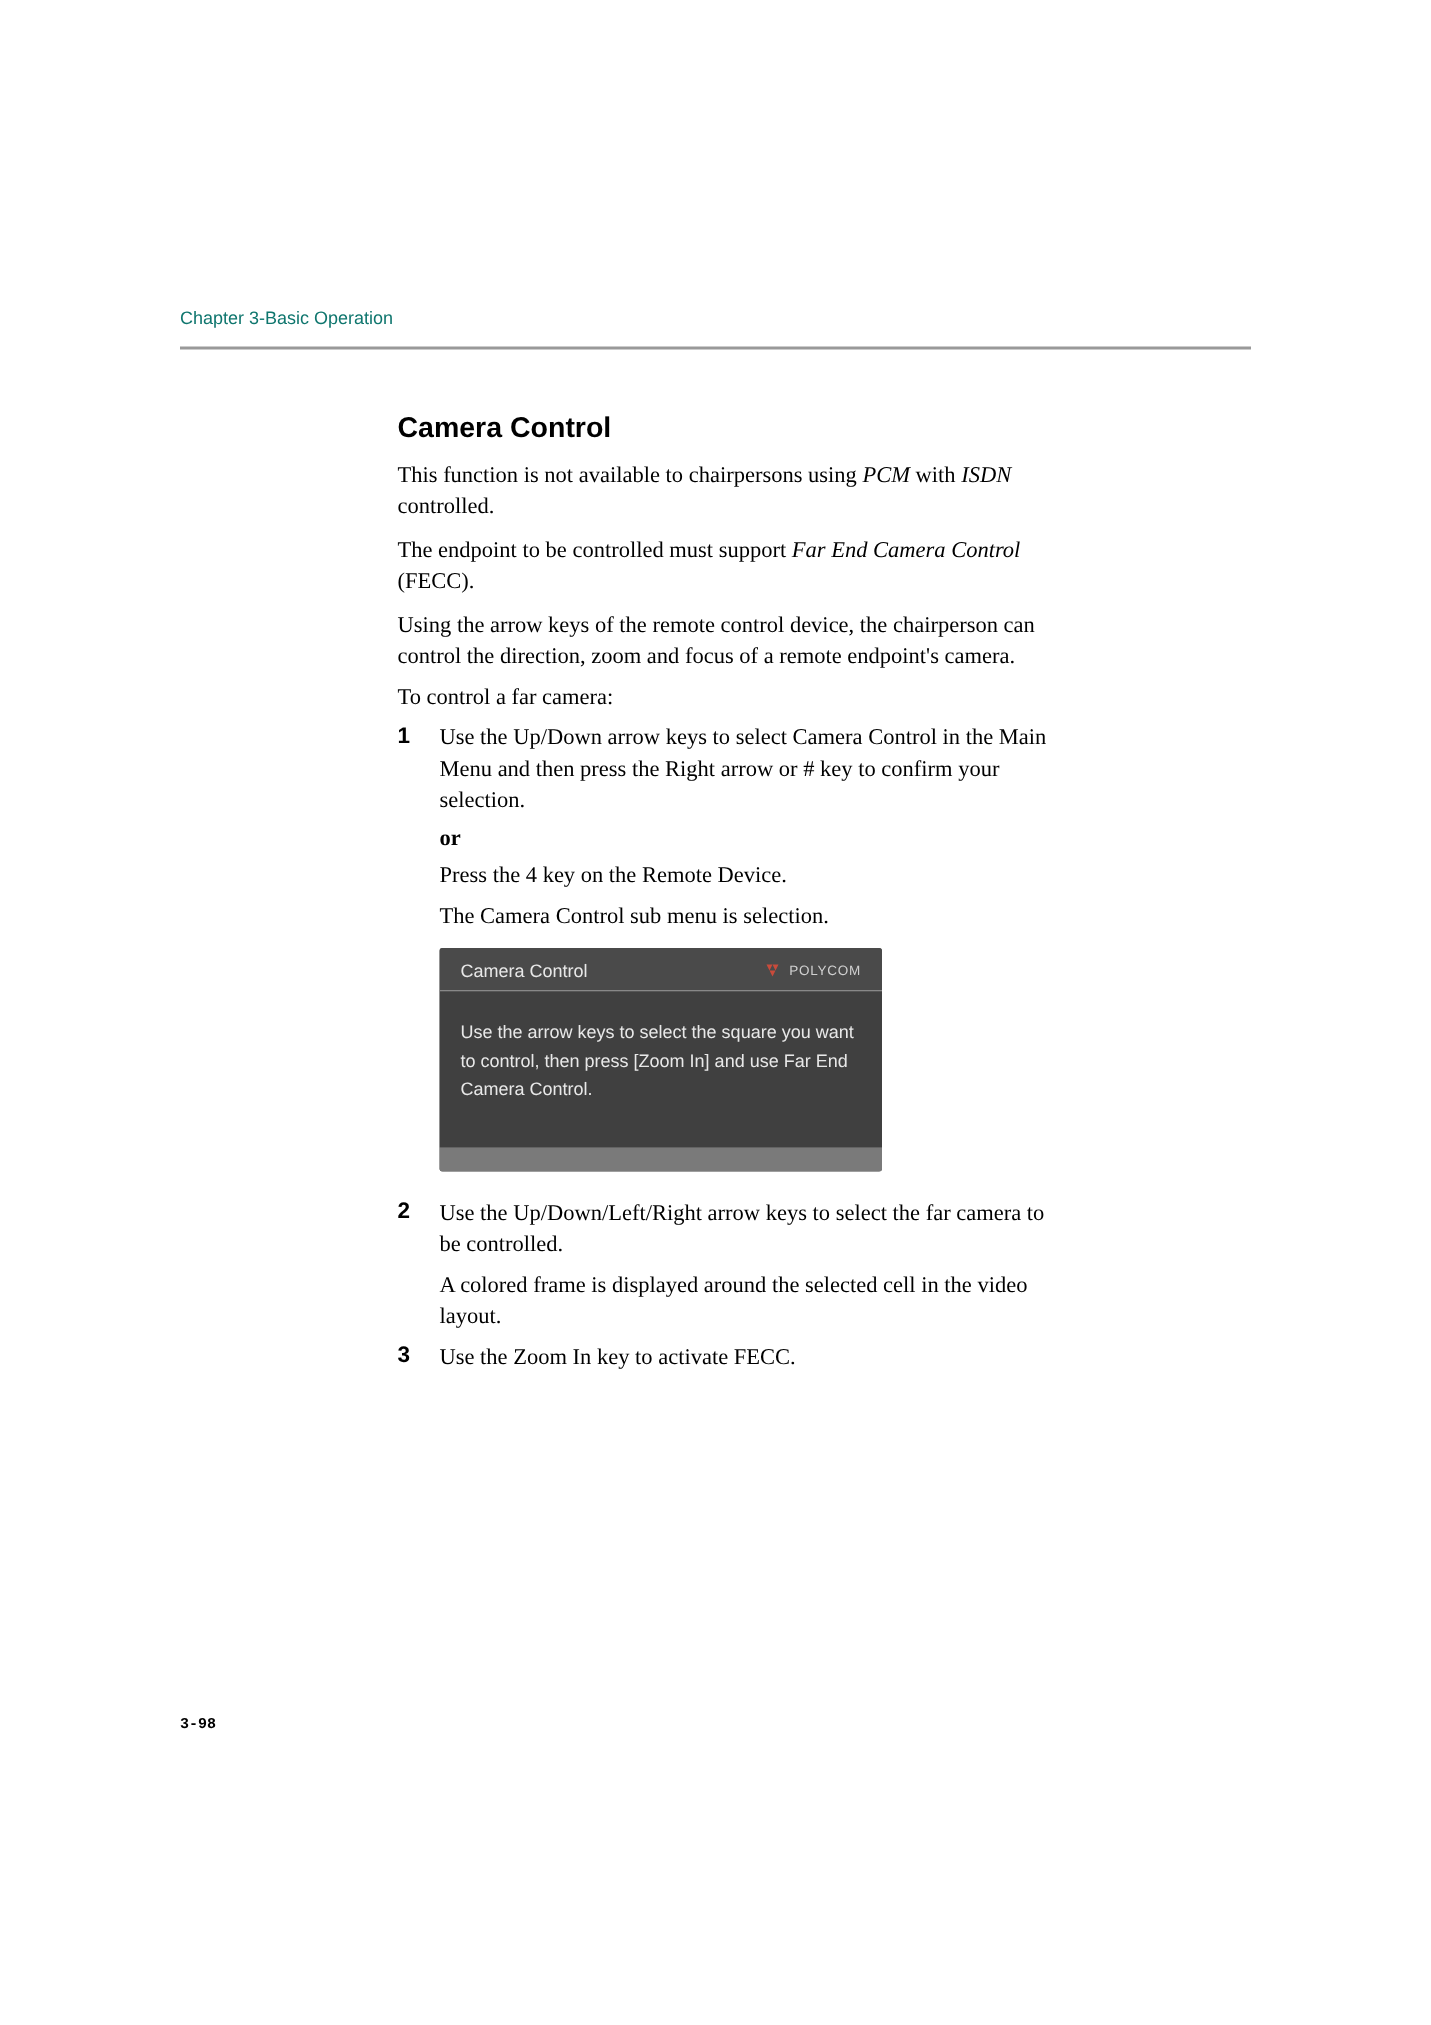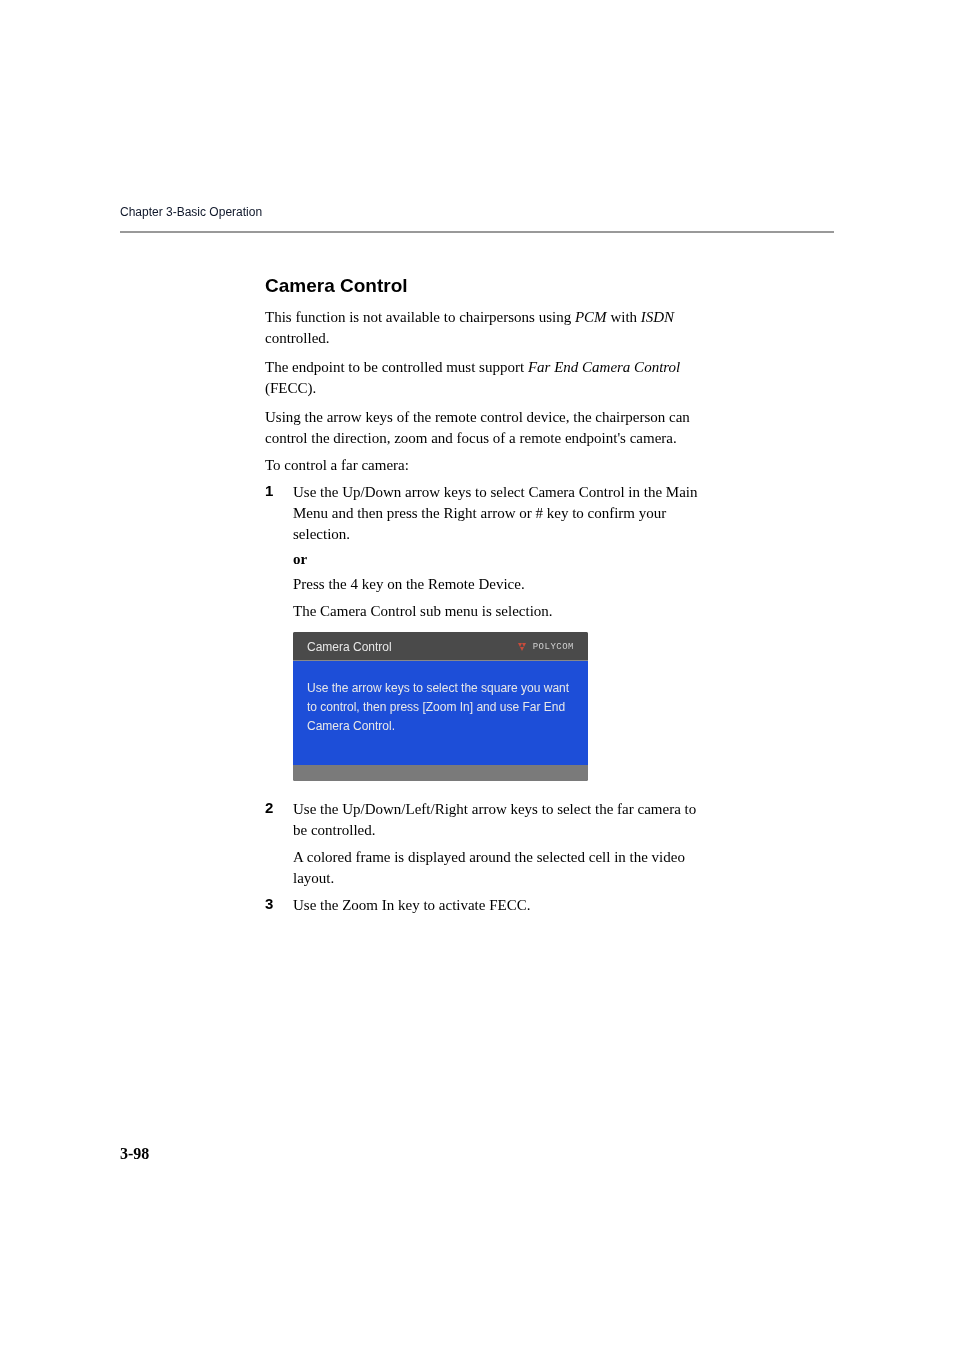--- a/index.html
+++ b/index.html
@@ -14,21 +14,21 @@
       font-family: Georgia, 'Times New Roman', serif;
       color: #000000;
       position: relative;
     }
     .page-container {
       padding: 205px 120px 0 120px;
     }
     .chapter-header {
       font-family: Arial, Helvetica, sans-serif;
       font-size: 12px;
-      color: #0f172a;
+      color: #0f766e;
       margin-bottom: 12px;
     }
     .header-rule {
       border: none;
       border-top: 2px solid #999999;
       margin-bottom: 42px;
     }
     .content-block {
       margin-left: 145px;
       max-width: 440px;
@@ -112,46 +112,46 @@
     .screenshot-logo {
       display: flex;
       align-items: center;
       gap: 4px;
     }
     .logo-icon {
       width: 14px;
       height: 12px;
     }
     .logo-text {
-      font-family: Liberation Mono, monospace;
+      font-family: Liberation Sans, sans-serif;
       font-size: 9px;
       color: #d0d0d0;
       letter-spacing: 0.5px;
     }
     .screenshot-body {
       padding: 18px 14px 28px 14px;
-      background: #1d4ed8;
+      background: #404040;
     }
     .screenshot-instructions {
       font-family: Arial, Helvetica, sans-serif;
       font-size: 12px;
       color: #e8e8e8;
       line-height: 1.6;
     }
     .screenshot-footer {
       height: 16px;
       background: #7a7a7a;
     }
     .page-number {
       position: absolute;
       left: 120px;
       top: 1145px;
-      font-family: Liberation Serif, serif;
-      font-weight: bold;
-      font-size: 16px;
+      font-family: Liberation Mono, monospace;
+      font-weight: bold;
+      font-size: 10px;
       color: #000000;
     }
   </style>
 </head>
 <body>
 
 <div class="page-container">
   <div class="chapter-header">Chapter 3-Basic Operation</div>
   <hr class="header-rule">
 

